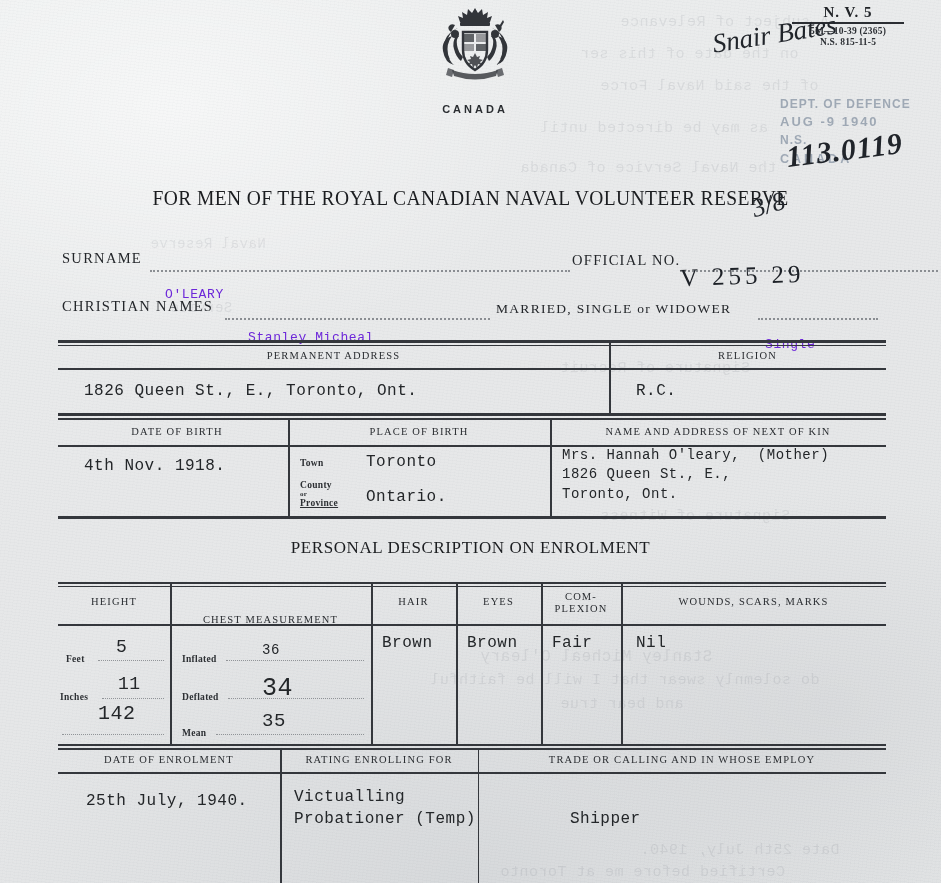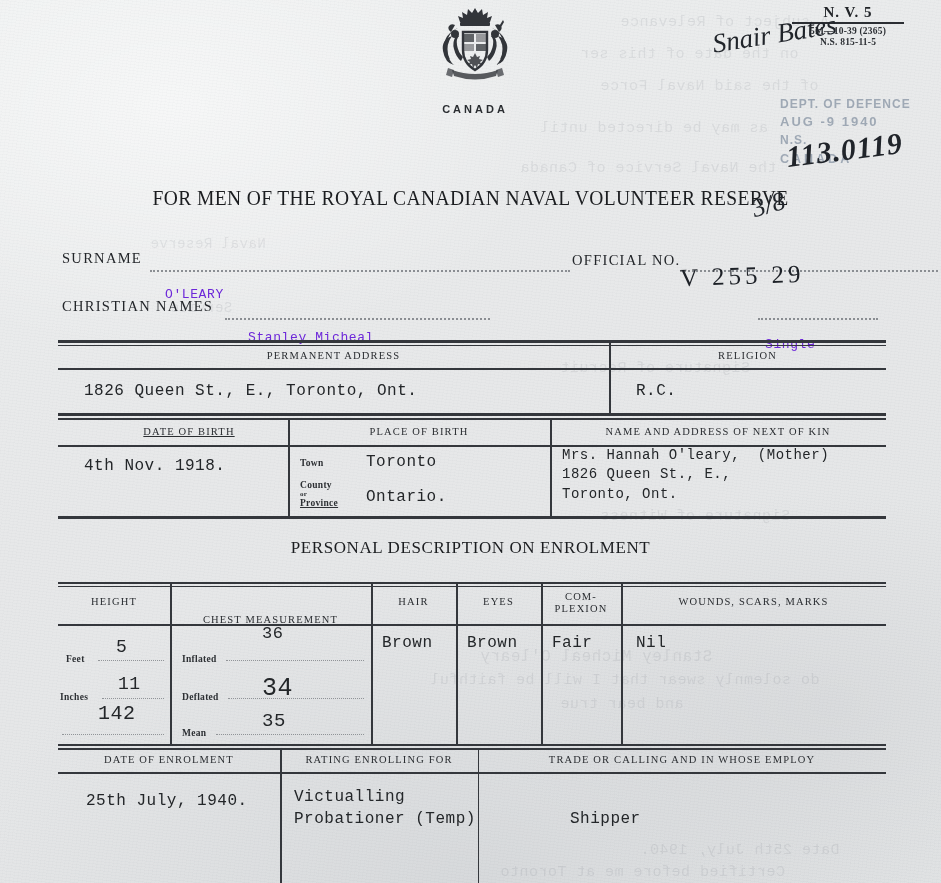--- a/index.html
+++ b/index.html
@@ -214,20 +214,21 @@
   <div class="fieldval" style="left:165px;top:245px;">O'LEARY</div>
 
   <div class="lbl" style="left:572px;top:252px;">OFFICIAL NO.</div>
   <div class="dotline" style="left:680px;top:270px;width:258px;"></div>
   <div class="hand" id="hand-official">V 255 29</div>
 
   <div class="lbl" style="left:62px;top:298px;">CHRISTIAN NAMES</div>
   <div class="dotline" style="left:225px;top:318px;width:265px;"></div>
   <div class="fieldval" style="left:248px;top:288px;">Stanley Micheal</div>
 
+  <div class="lbl" style="left:496px;top:301px;font-size:13.5px;">MARRIED, SINGLE or WIDOWER</div>
   <div class="dotline" style="left:758px;top:318px;width:120px;"></div>
   <div class="fieldval" style="left:765px;top:295px;">Single</div>
 
   <div class="tbl" style="left:58px;top:340px;width:828px;">
     <div class="hline" style="top:0;width:828px;height:2.5px;"></div>
     <div class="hline" style="top:5px;width:828px;height:1.2px;"></div>
     <div class="hline" style="top:28px;width:828px;height:1.6px;"></div>
     <div class="hline" style="top:73px;width:828px;height:2.5px;"></div>
     <div class="vline" style="left:551px;height:73px;width:1.6px;"></div>
 
@@ -237,21 +238,21 @@
     <div class="celltxt" style="left:578px;top:40px;">R.C.</div>
   </div>
 
   <div class="tbl" style="left:58px;top:418px;width:828px;">
     <div class="hline" style="top:0;width:828px;height:2.2px;"></div>
     <div class="hline" style="top:27px;width:828px;height:1.5px;"></div>
     <div class="hline" style="top:98px;width:828px;height:2.5px;"></div>
     <div class="vline" style="left:230px;height:98px;width:1.5px;"></div>
     <div class="vline" style="left:492px;height:98px;width:1.5px;"></div>
 
-    <div class="cellhdr" style="left:16px;top:8px;width:230px;text-decoration:underline;">DATE OF BIRTH</div>
+    <div class="cellhdr" style="left:4px;top:8px;width:230px;">DATE OF BIRTH</div>
     <div class="cellhdr" style="left:230px;top:8px;width:262px;">PLACE OF BIRTH</div>
     <div class="cellhdr" style="left:492px;top:8px;width:336px;">NAME AND ADDRESS OF NEXT OF KIN</div>
 
     <div class="celltxt" style="left:26px;top:37px;">4th Nov. 1918.</div>
 
     <div class="minilbl" style="left:242px;top:40px;">Town</div>
     <div class="minilbl" style="left:242px;top:62px;">County</div>
     <div class="minilbl" style="left:242px;top:72px;font-size:7px;">or</div>
     <div class="minilbl" style="left:242px;top:80px;text-decoration:underline;">Province</div>
     <div class="celltxt" style="left:308px;top:33px;">Toronto</div>
@@ -291,21 +292,21 @@
 
     <div class="minilbl" style="left:2px;top:110px;">Inches</div>
     <div class="minidots" style="left:44px;top:116px;width:62px;"></div>
     <div class="celltxt" style="left:60px;top:90px;font-size:18px;">11</div>
 
     <div class="celltxt" style="left:40px;top:118px;font-size:20px;">142</div>
     <div class="minidots" style="left:4px;top:152px;width:102px;"></div>
 
     <div class="minilbl" style="left:124px;top:72px;">Inflated</div>
     <div class="minidots" style="left:168px;top:78px;width:138px;"></div>
-    <div class="celltxt" style="left:204px;top:40px;font-size:17px;">36</div>
+    <div class="celltxt" style="left:204px;top:59px;font-size:14px;">36</div>
 
     <div class="minilbl" style="left:124px;top:110px;">Deflated</div>
     <div class="minidots" style="left:170px;top:116px;width:136px;"></div>
     <div class="celltxt" style="left:204px;top:90px;font-size:25px;">34</div>
 
     <div class="minilbl" style="left:124px;top:146px;">Mean</div>
     <div class="minidots" style="left:158px;top:152px;width:148px;"></div>
     <div class="celltxt" style="left:204px;top:126px;font-size:19px;">35</div>
 
     <div class="celltxt" style="left:324px;top:50px;">Brown</div>

